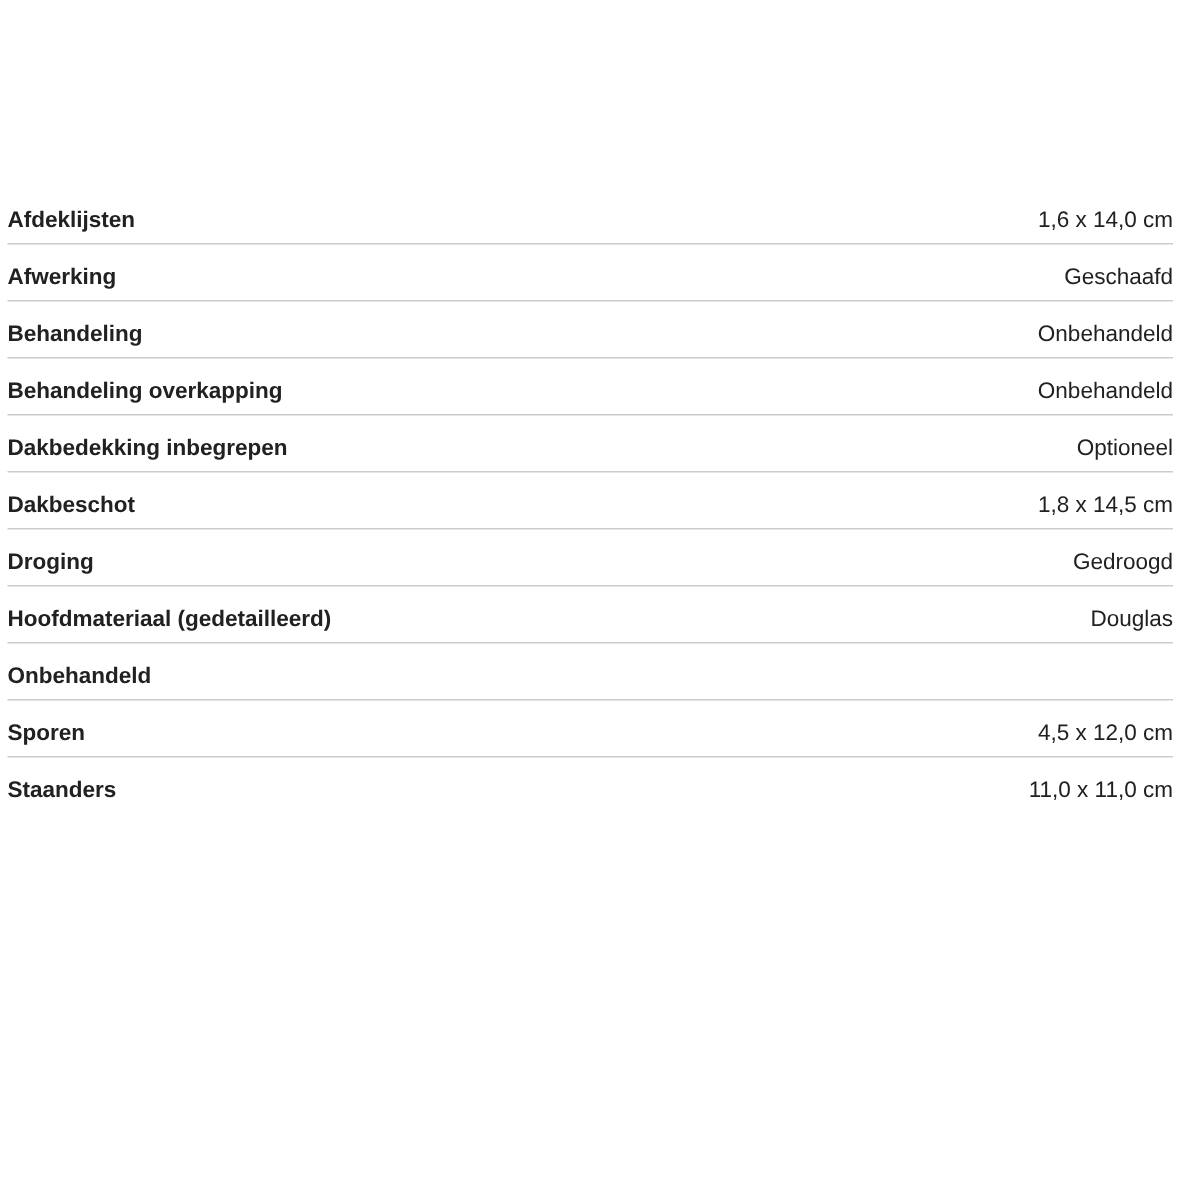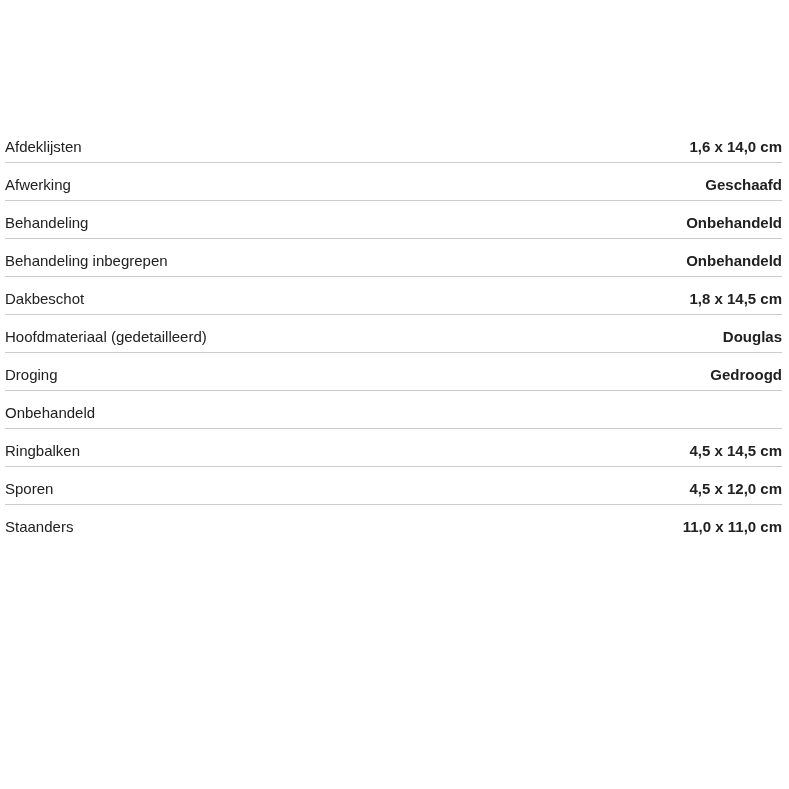--- a/index.html
+++ b/index.html
@@ -28,26 +28,26 @@
     align-items: center;
     height: 38px;
     padding-top: 5px;
     border-bottom: 1px solid #cccccc;
     font-size: 15px;
     line-height: 1;
     color: #212121;
   }
   .spec-row:last-child { border-bottom: none; }
   .spec-label {
-    font-weight: 400;
+    font-weight: 700;
     white-space: nowrap;
     text-align: left;
   }
   .spec-value {
-    font-weight: 700;
+    font-weight: 400;
     white-space: nowrap;
     text-align: center;
   }
 </style>
 </head>
 <body>
 
 <div class="page">
   <div class="spec-table">
 
@@ -60,50 +60,50 @@
       <span class="spec-label">Afwerking</span>
       <span class="spec-value">Geschaafd</span>
     </div>
 
     <div class="spec-row">
       <span class="spec-label">Behandeling</span>
       <span class="spec-value">Onbehandeld</span>
     </div>
 
     <div class="spec-row">
-      <span class="spec-label">Behandeling inbegrepen</span>
+      <span class="spec-label">Behandeling overkapping</span>
       <span class="spec-value">Onbehandeld</span>
     </div>
 
+    <div class="spec-row">
+      <span class="spec-label">Dakbedekking inbegrepen</span>
+      <span class="spec-value">Optioneel</span>
+    </div>
 
     <div class="spec-row">
       <span class="spec-label">Dakbeschot</span>
       <span class="spec-value">1,8 x 14,5 cm</span>
     </div>
 
 
     <div class="spec-row">
-      <span class="spec-label">Hoofdmateriaal (gedetailleerd)</span>
-      <span class="spec-value">Douglas</span>
+      <span class="spec-label">Droging</span>
+      <span class="spec-value">Gedroogd</span>
     </div>
 
     <div class="spec-row">
-      <span class="spec-label">Droging</span>
-      <span class="spec-value">Gedroogd</span>
+      <span class="spec-label">Hoofdmateriaal (gedetailleerd)</span>
+      <span class="spec-value">Douglas</span>
     </div>
 
     <div class="spec-row">
       <span class="spec-label">Onbehandeld</span>
     </div>
 
 
-    <div class="spec-row">
-      <span class="spec-label">Ringbalken</span>
-      <span class="spec-value">4,5 x 14,5 cm</span>
-    </div>
 
     <div class="spec-row">
       <span class="spec-label">Sporen</span>
       <span class="spec-value">4,5 x 12,0 cm</span>
     </div>
 
     <div class="spec-row">
       <span class="spec-label">Staanders</span>
       <span class="spec-value">11,0 x 11,0 cm</span>
     </div>

